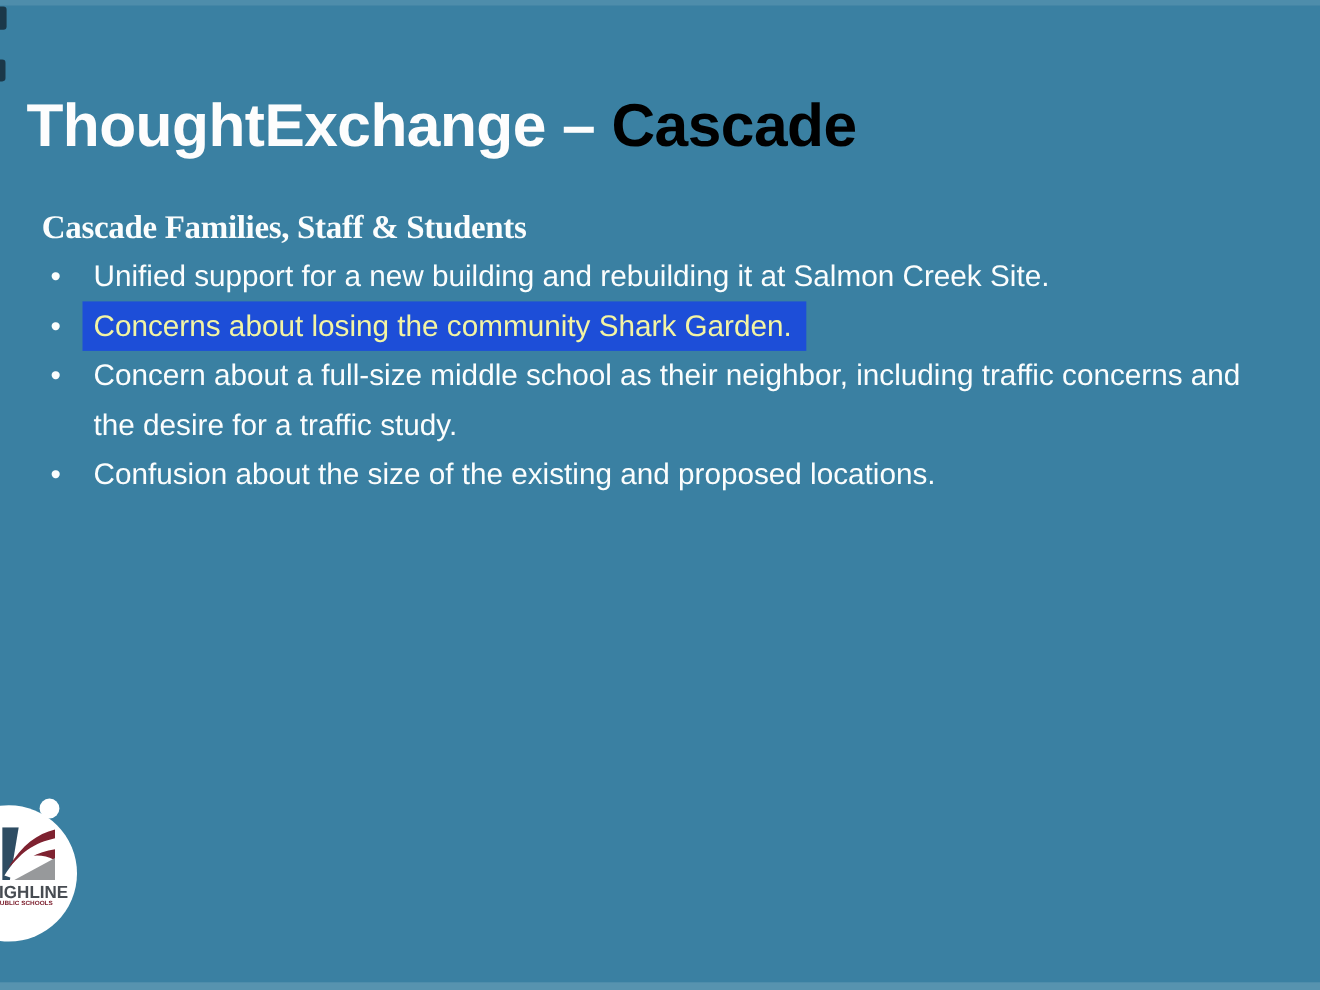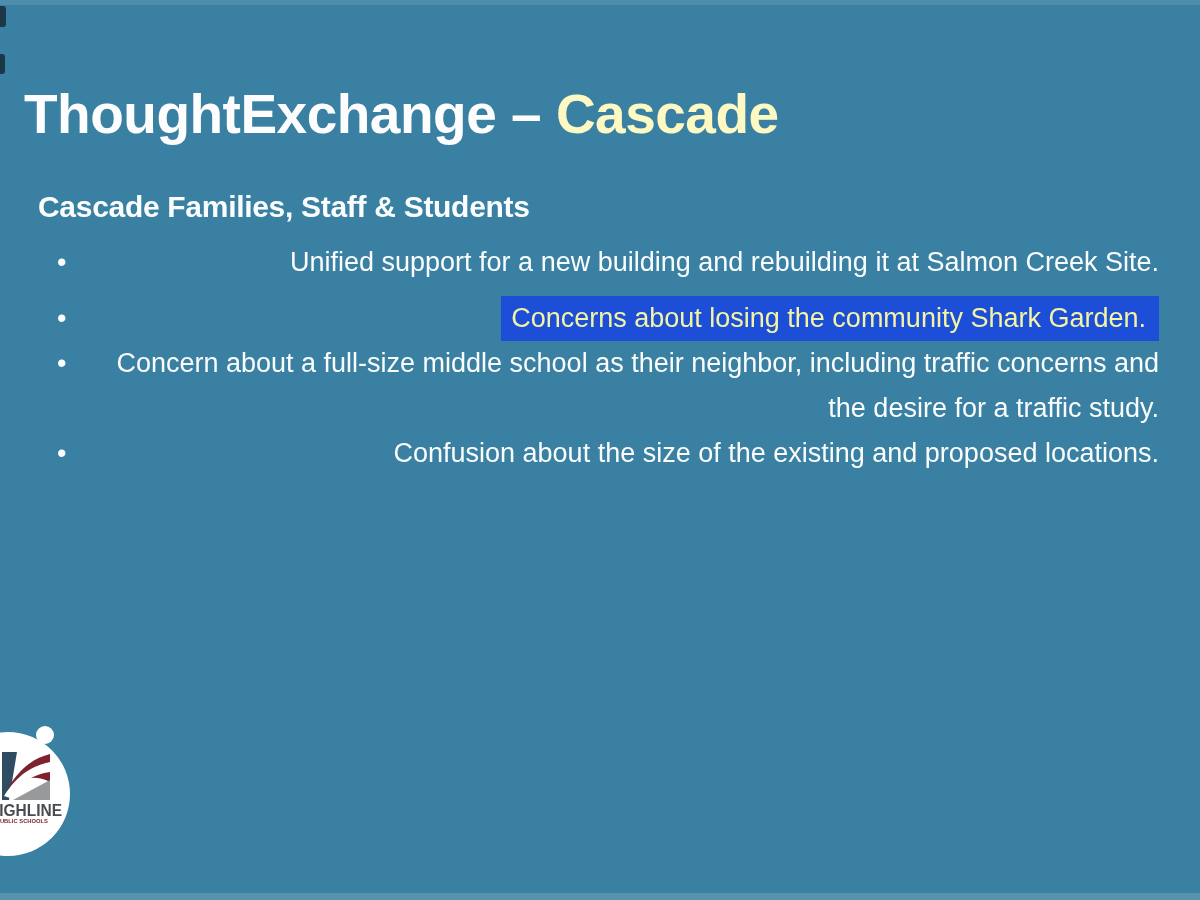--- a/index.html
+++ b/index.html
@@ -12,28 +12,29 @@
   .edge-strip-bottom{position:absolute;left:0;top:893px;width:1200px;height:7px;background:rgba(255,255,255,.15);}
   .edge-notch{position:absolute;left:0;background:#1b3849;border-radius:0 3px 3px 0;}
   .notch-1{top:6px;width:6px;height:21px;}
   .notch-2{top:54px;width:5px;height:20px;}
 
   .slide-title{
     position:absolute;left:24px;top:84px;
     font-size:55px;font-weight:bold;line-height:60px;color:#fdfdfd;
     letter-spacing:-0.5px;white-space:nowrap;
   }
-  .slide-title .accent{color:#fef9c3;}
+  .slide-title .accent{color:#000000;}
 
   .content{position:absolute;left:38px;top:184px;width:1150px;}
   .section-heading{
     font-size:30px;font-weight:bold;color:#fbfdfd;line-height:45px;
     letter-spacing:-0.3px;
+    font-family:Liberation Serif, serif;
   }
-  ul.bullets{list-style:none;margin:11px;padding:0;width:1110px;text-align:right;}
+  ul.bullets{list-style:none;margin:0;padding:0;width:1110px;}
   ul.bullets li{
     position:relative;padding-left:47px;
     font-size:27px;color:#fbfdfd;line-height:45px;
   }
   ul.bullets li::before{
     content:"\2022";position:absolute;left:8px;top:0;
     font-size:27px;line-height:45px;color:#fbfdfd;
   }
   .hl{
     display:inline-block;height:45px;line-height:45px;

